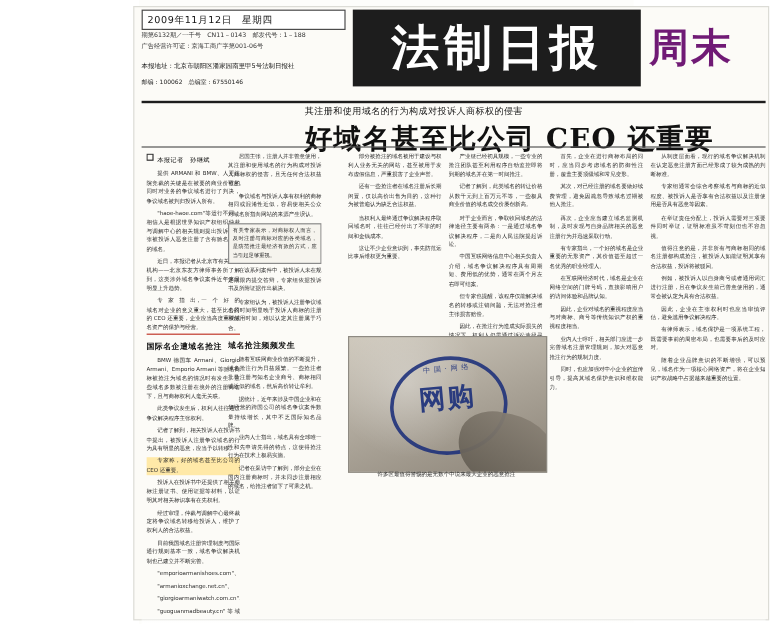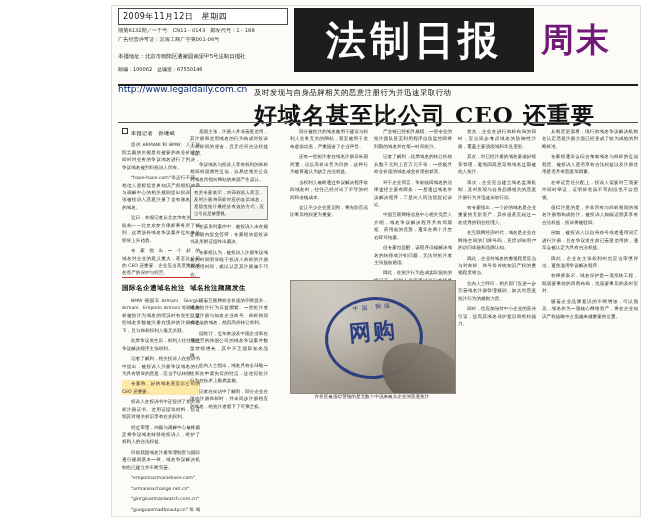--- a/index.html
+++ b/index.html
@@ -288,30 +288,29 @@
   <div class="paper"></div>
 
   <div class="masthead">
     <div class="date-box">2009年11月12日　星期四</div>
     <div class="pub-meta">
       <div>期第6132期／一千号　CN11－0143　邮发代号：1－188</div>
       <div>广告经营许可证：京海工商广字第001-06号</div>
     </div>
     <div class="pub-note">本报地址：北京市朝阳区潘家园南里甲5号法制日报社</div>
     <div class="pub-sub">邮编：100062　总编室：67550146</div>
-    <div class="url-line">http://www.legaldaily.com.cn</div>
 
     <div class="logo-block">
       <div class="logo-main">法制日报</div>
       <div class="logo-week">周末</div>
     </div>
   </div>
   <div class="rule-thick"></div>
 
-  <div class="kicker">及时发现与自身品牌相关的恶意注册行为并迅速采取行动</div>
+  <div class="kicker">其注册和使用域名的行为构成对投诉人商标权的侵害</div>
   <div class="headline">好域名甚至比公司 CEO 还重要</div>
   <div class="rule-thin"></div>
 
   <div class="col c1">
     <div class="byline">
       <span class="sq"></span><span>本报记者　孙继斌</span>
     </div>
     <p class="para">提供 ARMANI 和 BMW、人王法院竞裁的关键是在被要的商业价值的同时对业务的争议域名进行了判决，争议域名被判归投诉人所有。</p>
     <p class="para">"haoe-haoe.com"等运行不同。相信人是根据世界知识产权组织仲裁与调解中心的相关规则提出投诉，主张被投诉人恶意注册了含有驰名商标的域名。</p>
     <p class="para">近日，本报记者从北京市有关代理机构——北京东友方律师事务所了解到，这类涉外域名争议案件近年来呈明显上升趋势。</p>

